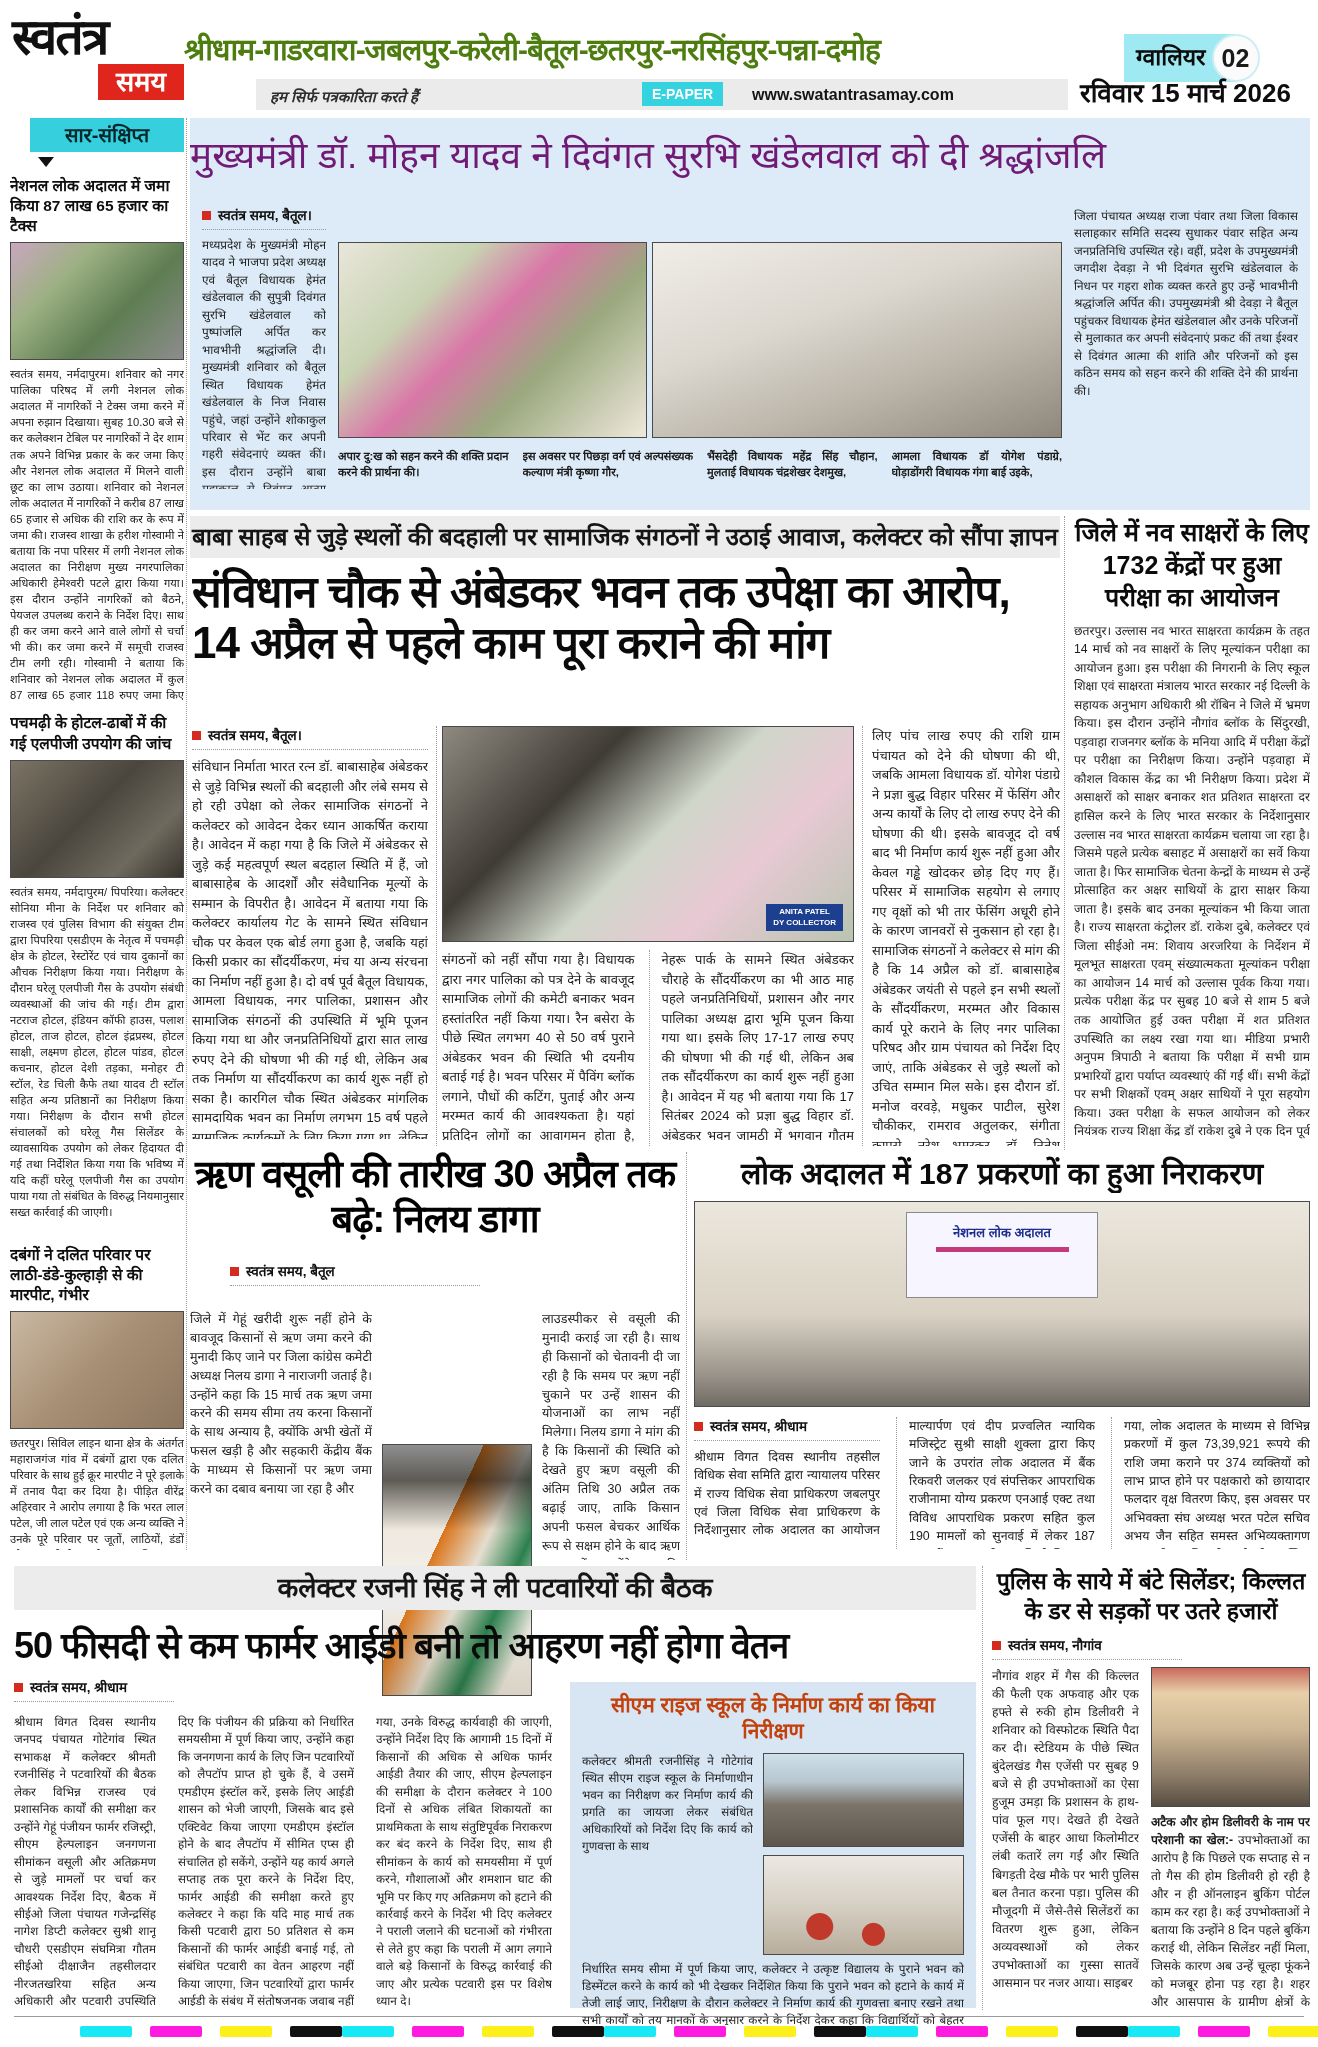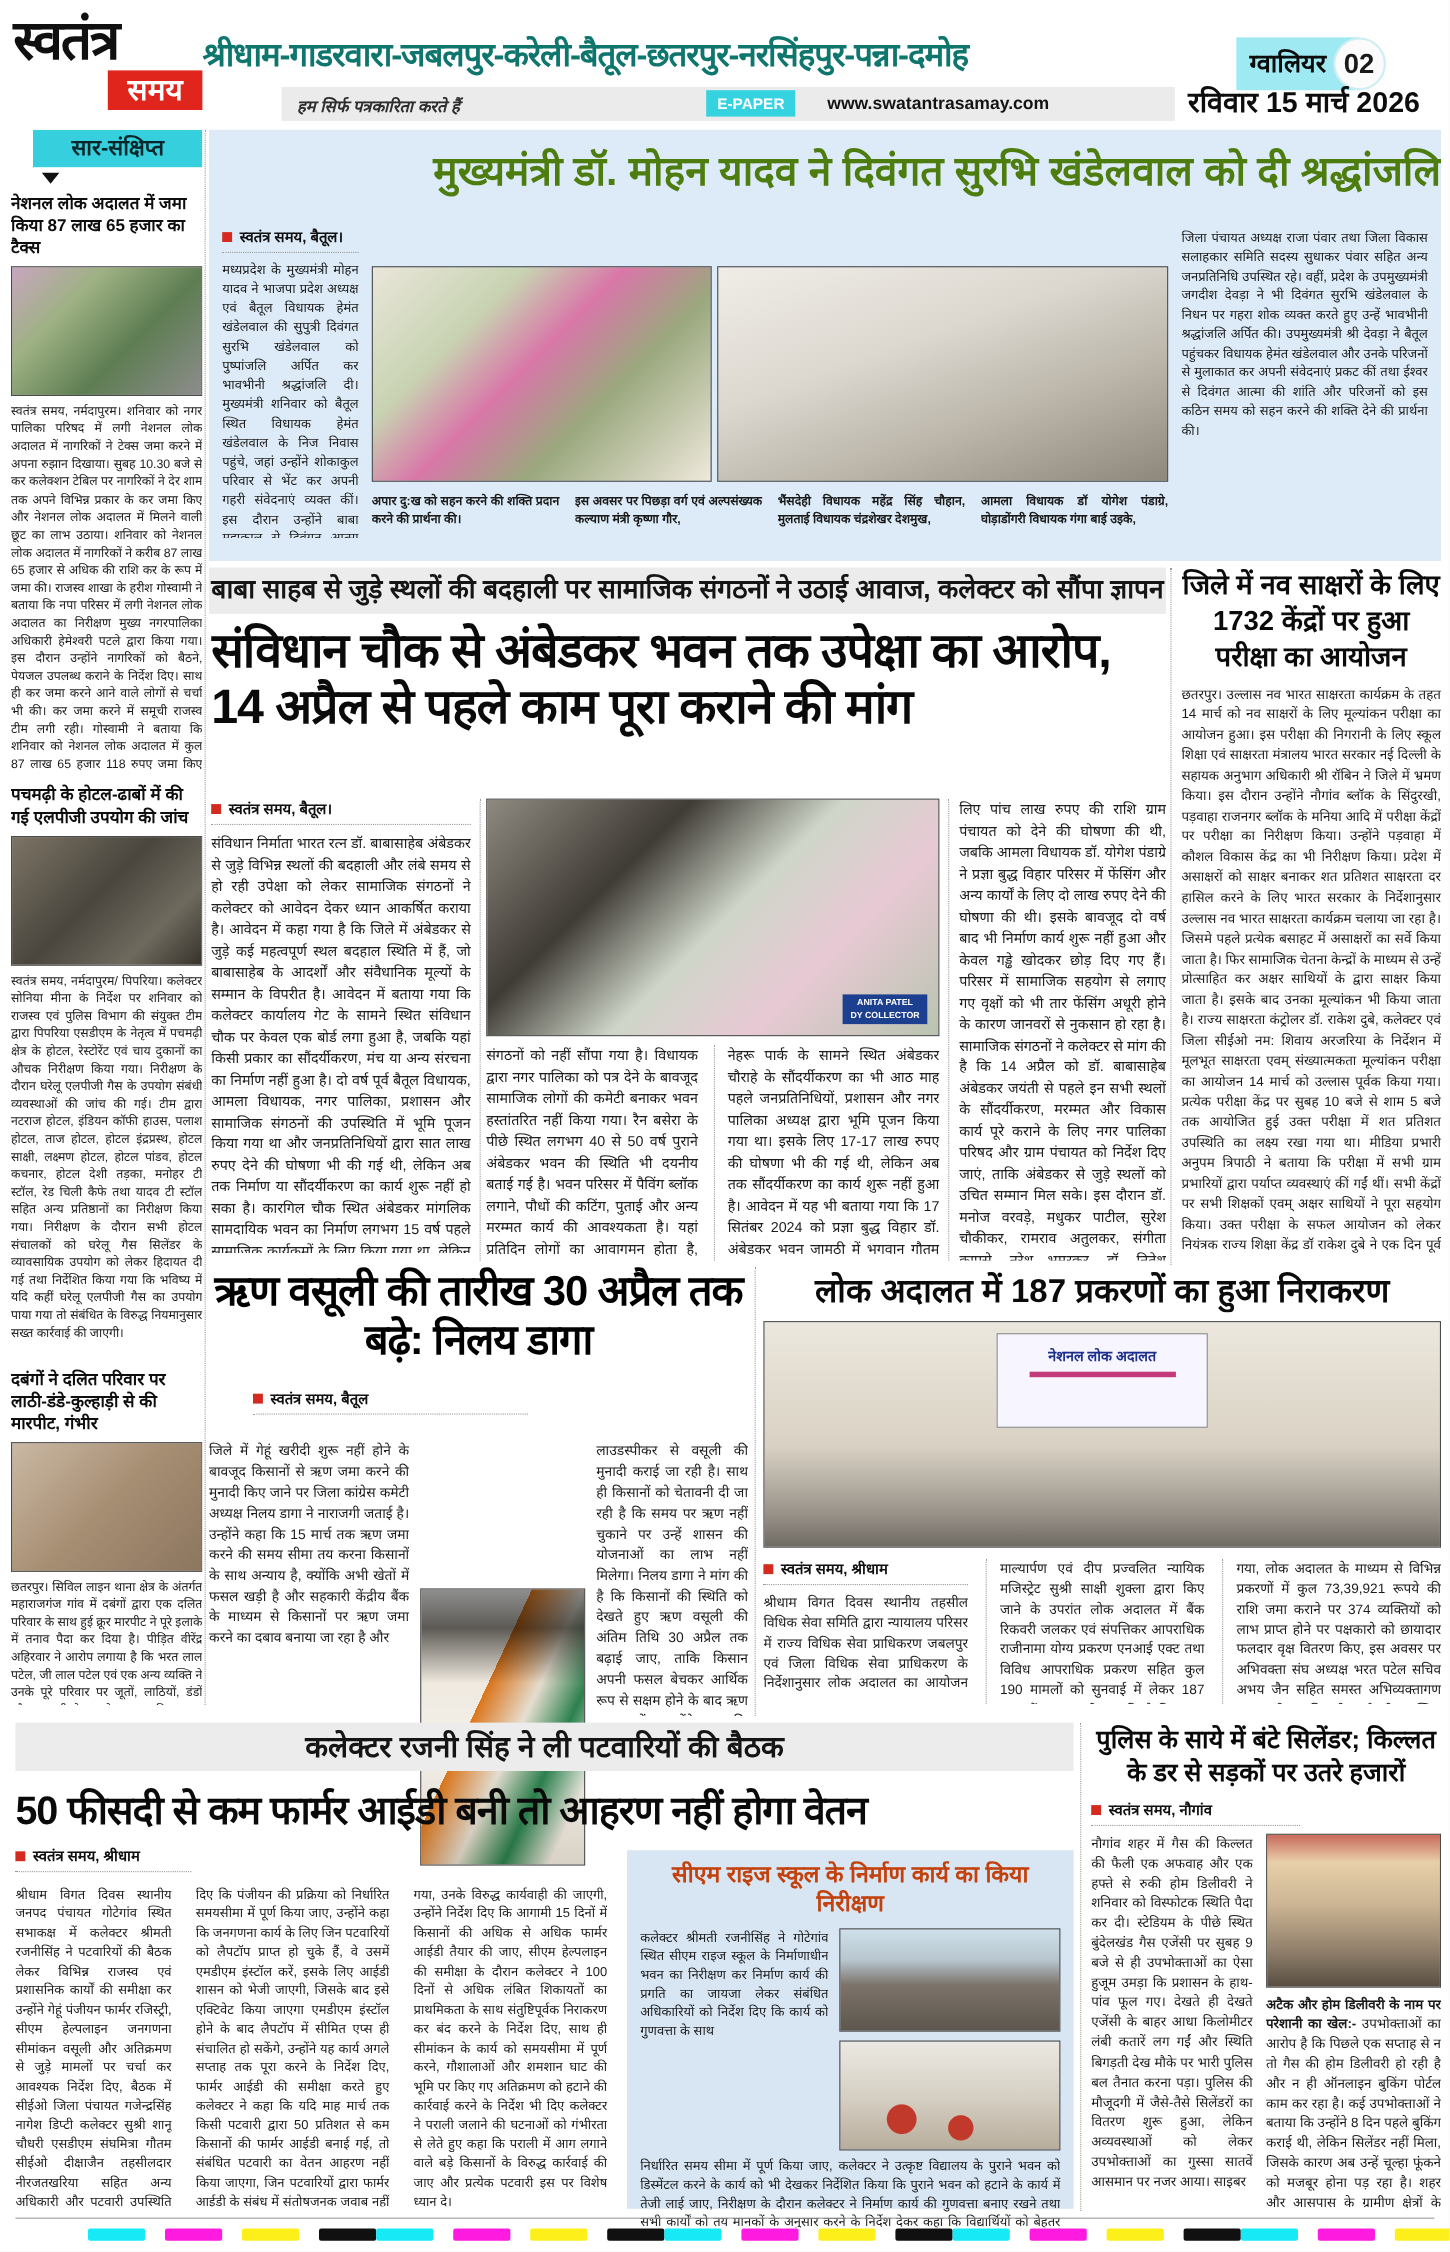--- a/index.html
+++ b/index.html
@@ -6,21 +6,21 @@
   .page{position:relative;width:1318px;height:2047px;background:#ffffff;margin:0 auto;
         font-family:"Liberation Sans","DejaVu Sans",sans-serif;color:#1a1a1a;overflow:hidden;}
   .abs{position:absolute;}
   .just{text-align:justify;}
   .clip{overflow:hidden;}
 
   
   .logo1{font-size:50px;font-weight:800;letter-spacing:-2px;color:#101010;line-height:1;}
   .logo2{display:inline-block;background:#e0261c;color:#fff;font-weight:800;font-size:27px;
          padding:2px 18px;margin:2px 0 0 86px;line-height:1.2;}
-  .cities{font-size:30px;font-weight:800;color:#0f766e;white-space:nowrap;letter-spacing:-1px;}
+  .cities{font-size:30px;font-weight:800;color:#4d7c0f;white-space:nowrap;letter-spacing:-1px;}
   .ed-wrap{display:flex;}
   .ed-box{background:#9feaf2;font-weight:800;font-size:23px;color:#0c0c0c;padding:6px 30px 6px 12px;}
   .pg-circle{width:44px;height:44px;border-radius:50%;background:#fbfbfb;border:2px solid #cdeef3;
              display:flex;align-items:center;justify-content:center;font-size:25px;font-weight:800;
              margin-left:-24px;}
   .band{background:#ebebeb;}
   .tagline{font-size:15px;font-weight:700;font-style:italic;color:#2e2e2e;}
   .epaper{background:#35d3e0;color:#ffffff;font-weight:800;font-size:14px;padding:4px 10px;}
   .website{font-size:16px;font-weight:700;color:#141414;}
   .dateline{font-size:26px;font-weight:800;color:#0d0d0d;white-space:nowrap;}
@@ -41,21 +41,21 @@
        border-top:10px solid #111;margin:5px 0 3px 28px;}
   .sb-head{font-size:15.5px;line-height:1.3;margin:9px 0 6px;font-weight:800;color:#0e0e0e;}
   .sb-photo{height:116px;margin-bottom:6px;}
   .sb-text{font-size:11.2px;line-height:1.43;}
   .ph-market{background:linear-gradient(135deg,#c9a6c0 0%,#9db183 30%,#5e7d52 62%,#8d8d8d 100%);}
   .ph-kitchen{background:linear-gradient(135deg,#7c7465 0%,#4a463e 45%,#6f6a5e 75%,#37332c 100%);}
   .ph-hospital{background:linear-gradient(135deg,#cbb9a4 0%,#a78f74 48%,#8c765e 100%);}
 
   
   .lead-bg{background:#dcebf7;}
-  .lead-headline{text-align:right;font-size:37px;font-weight:700;white-space:nowrap;color:#4d7c0f;}
+  .lead-headline{text-align:left;font-size:37px;font-weight:400;white-space:nowrap;color:#701a75;}
   .lead-txt{font-size:11.8px;line-height:1.48;}
   .lead-cap{font-size:11.2px;line-height:1.45;font-weight:600;}
   .ph-memorial{background:linear-gradient(135deg,#e9e6da 0%,#c8d3b2 28%,#d977a8 46%,#9aa87e 66%,#efe9dc 100%);}
   .ph-mourning{background:linear-gradient(160deg,#f0ede7 0%,#dcd8d0 38%,#b8b2a6 70%,#8e887c 100%);}
 
   
   .c-headline{font-size:44px;font-weight:800;line-height:1.16;color:#0a0a0a;letter-spacing:-1px;}
   .c-txt{font-size:13px;line-height:1.5;}
   .ph-office{background:linear-gradient(135deg,#8f8a80 0%,#3f3b35 30%,#cfd6c9 52%,#e8c9d4 72%,#b9c4b0 100%);}
   .name-plate{position:absolute;right:10px;bottom:10px;background:#1d3f8f;color:#fff;

